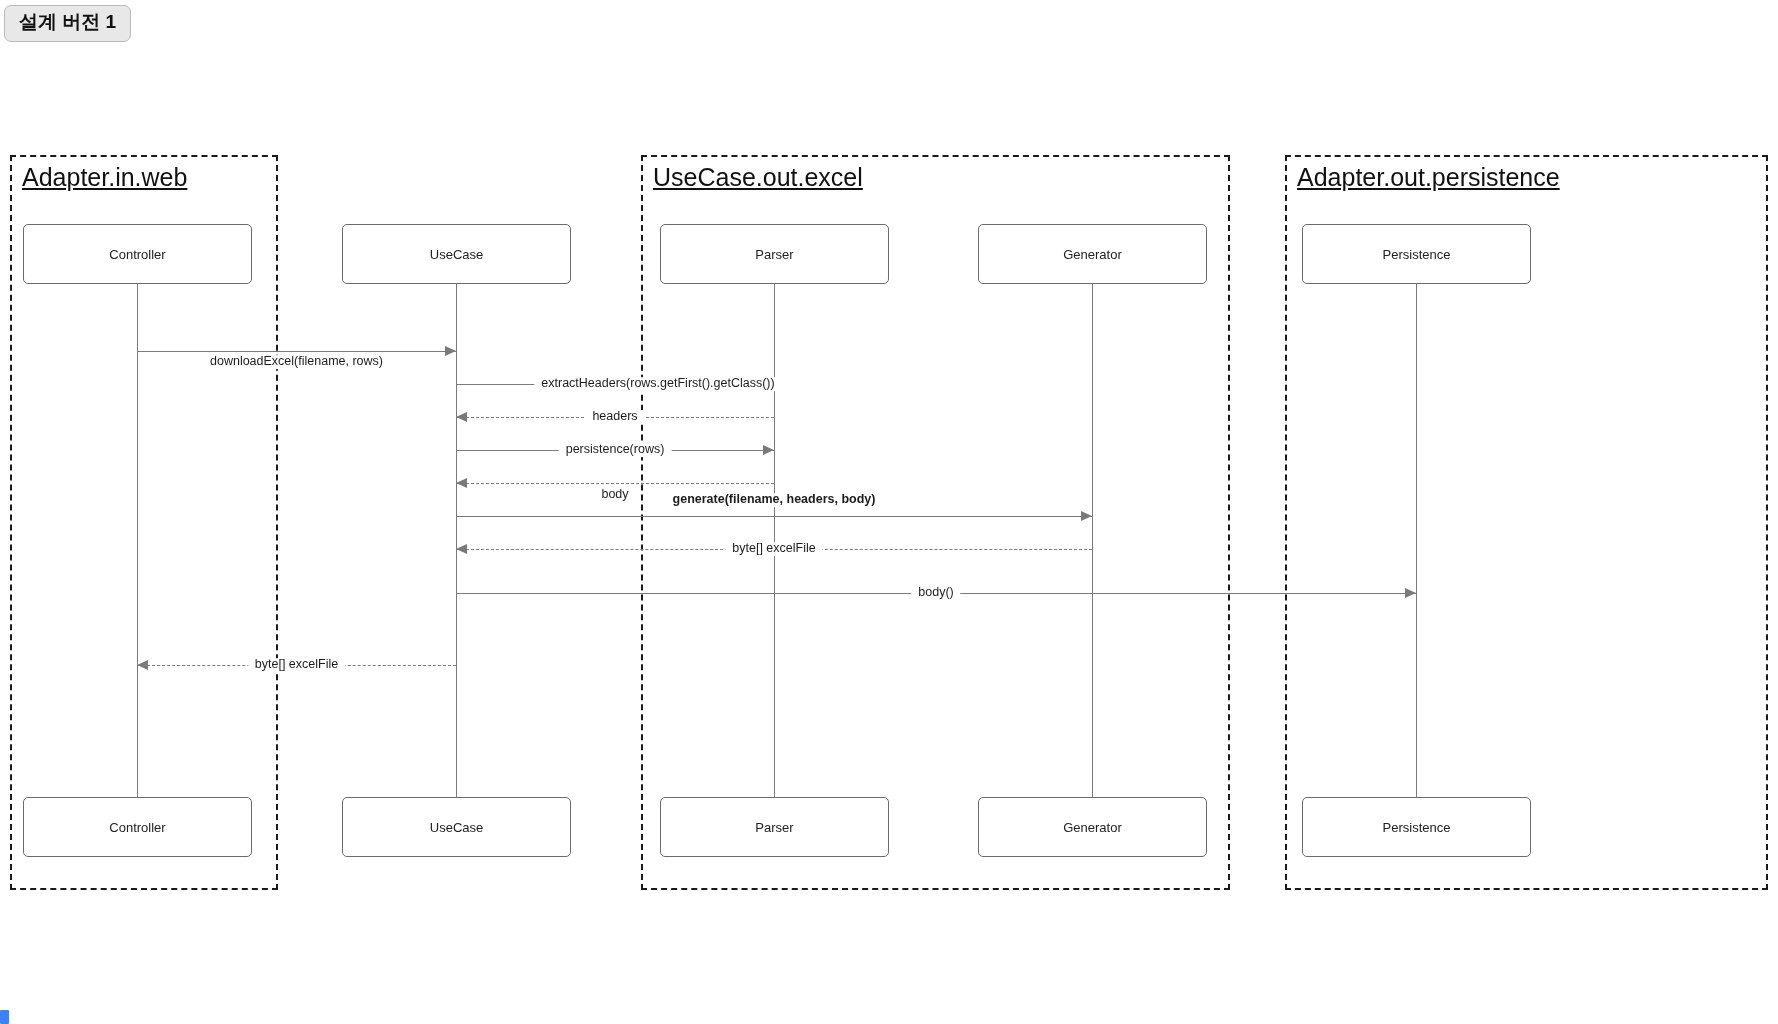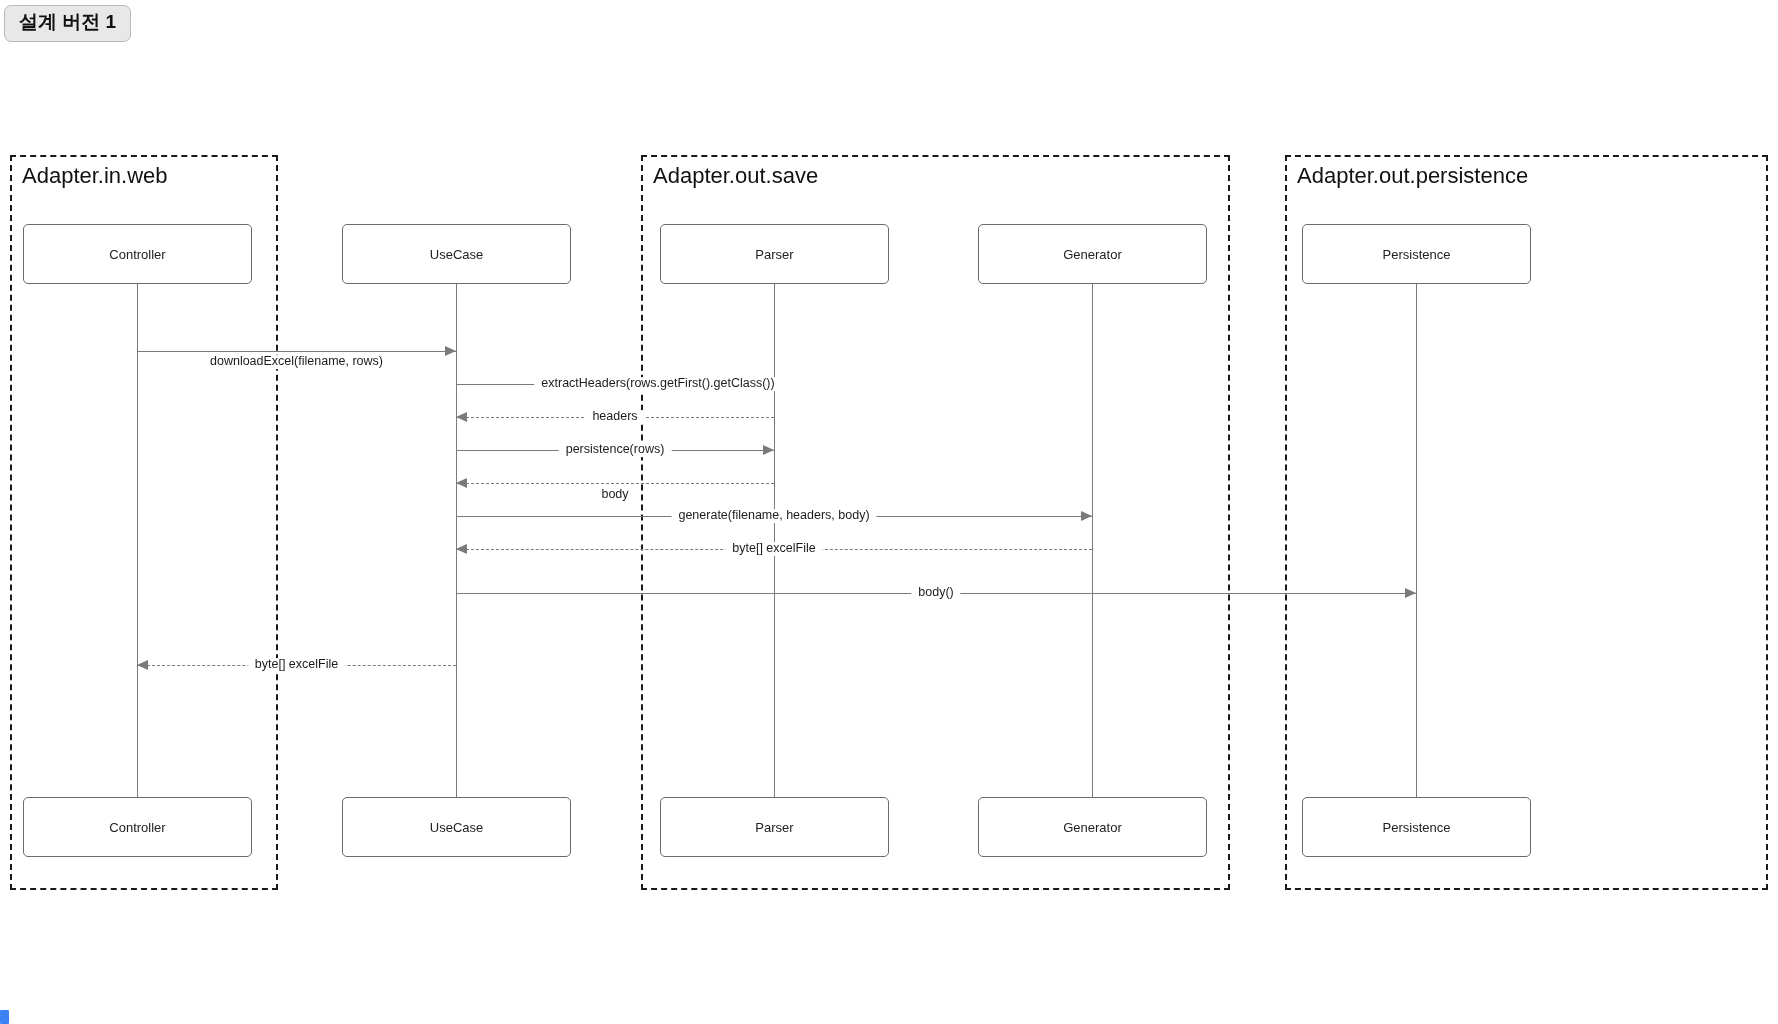--- a/index.html
+++ b/index.html
@@ -36,24 +36,25 @@
   .package {
     position: absolute;
     border: 2px dashed #1a1a1a;
     box-sizing: border-box;
     background: transparent;
   }
   .package-label {
     position: absolute;
     left: 10px;
     top: 6px;
-    font-size: 22px;
+    font-size: 25px;
     color: #111111;
     white-space: nowrap;
     line-height: 1.15;
+    text-decoration: underline;
   }
 
   
   .participant {
     position: absolute;
     box-sizing: border-box;
     border: 1.6px solid #6b6b6b;
     border-radius: 5px;
     background: #ffffff;
     display: flex;
@@ -122,21 +123,21 @@
 
 <div id="canvas">
 
   <div class="version-chip">설계 버전 1</div>
 
   <div id="packages-layer">
       <div class="package" style="left: 10px; top: 155px; width: 268px; height: 735px;">
         <div class="package-label">Adapter.in.web</div>
       </div>
       <div class="package" style="left: 641px; top: 155px; width: 589px; height: 735px;">
-        <div class="package-label">Adapter.out.save</div>
+        <div class="package-label">UseCase.out.excel</div>
       </div>
       <div class="package" style="left: 1285px; top: 155px; width: 483px; height: 735px;">
         <div class="package-label">Adapter.out.persistence</div>
       </div>
     </div>
   <div id="lifelines-layer">
       <div class="lifeline" style="left: 137px; top: 284px; height: 513px;"></div>
       <div class="lifeline" style="left: 456px; top: 284px; height: 513px;"></div>
       <div class="lifeline" style="left: 774px; top: 284px; height: 513px;"></div>
       <div class="lifeline" style="left: 1092px; top: 284px; height: 513px;"></div>
@@ -185,21 +186,21 @@
       <div class="arrow-head left" style="top: 412px; left: 456px;"></div>
       <div class="msg-label" style="left: 615px; top: 417px; text-align: right;">headers</div>
       <div class="msg-line" style="left: 456px; top: 450px; width: 318px;"></div>
       <div class="arrow-head right" style="top: 445px; left: 763px;"></div>
       <div class="msg-label" style="left: 615px; top: 450px;">persistence(rows)</div>
       <div class="msg-line dashed" style="left: 456px; top: 483px; width: 318px;"></div>
       <div class="arrow-head left" style="top: 478px; left: 456px;"></div>
       <div class="msg-label" style="left: 615px; top: 483px; margin-top: 12px;">body</div>
       <div class="msg-line" style="left: 456px; top: 516px; width: 636px;"></div>
       <div class="arrow-head right" style="top: 511px; left: 1081px;"></div>
-      <div class="msg-label" style="left: 774px; top: 516px;">generate(filename, headers, body)</div>
+      <div class="msg-label" style="left: 774px; top: 500px; font-weight: bold;">generate(filename, headers, body)</div>
       <div class="msg-line dashed" style="left: 456px; top: 549px; width: 636px;"></div>
       <div class="arrow-head left" style="top: 544px; left: 456px;"></div>
       <div class="msg-label" style="left: 774px; top: 549px;">byte[] excelFile</div>
       <div class="msg-line" style="left: 456px; top: 593px; width: 960px;"></div>
       <div class="arrow-head right" style="top: 588px; left: 1405px;"></div>
       <div class="msg-label" style="left: 936px; top: 593px;">body()</div>
       <div class="msg-line dashed" style="left: 137px; top: 665px; width: 319px;"></div>
       <div class="arrow-head left" style="top: 660px; left: 137px;"></div>
       <div class="msg-label" style="left: 296.5px; top: 665px;">byte[] excelFile</div>
     </div>

